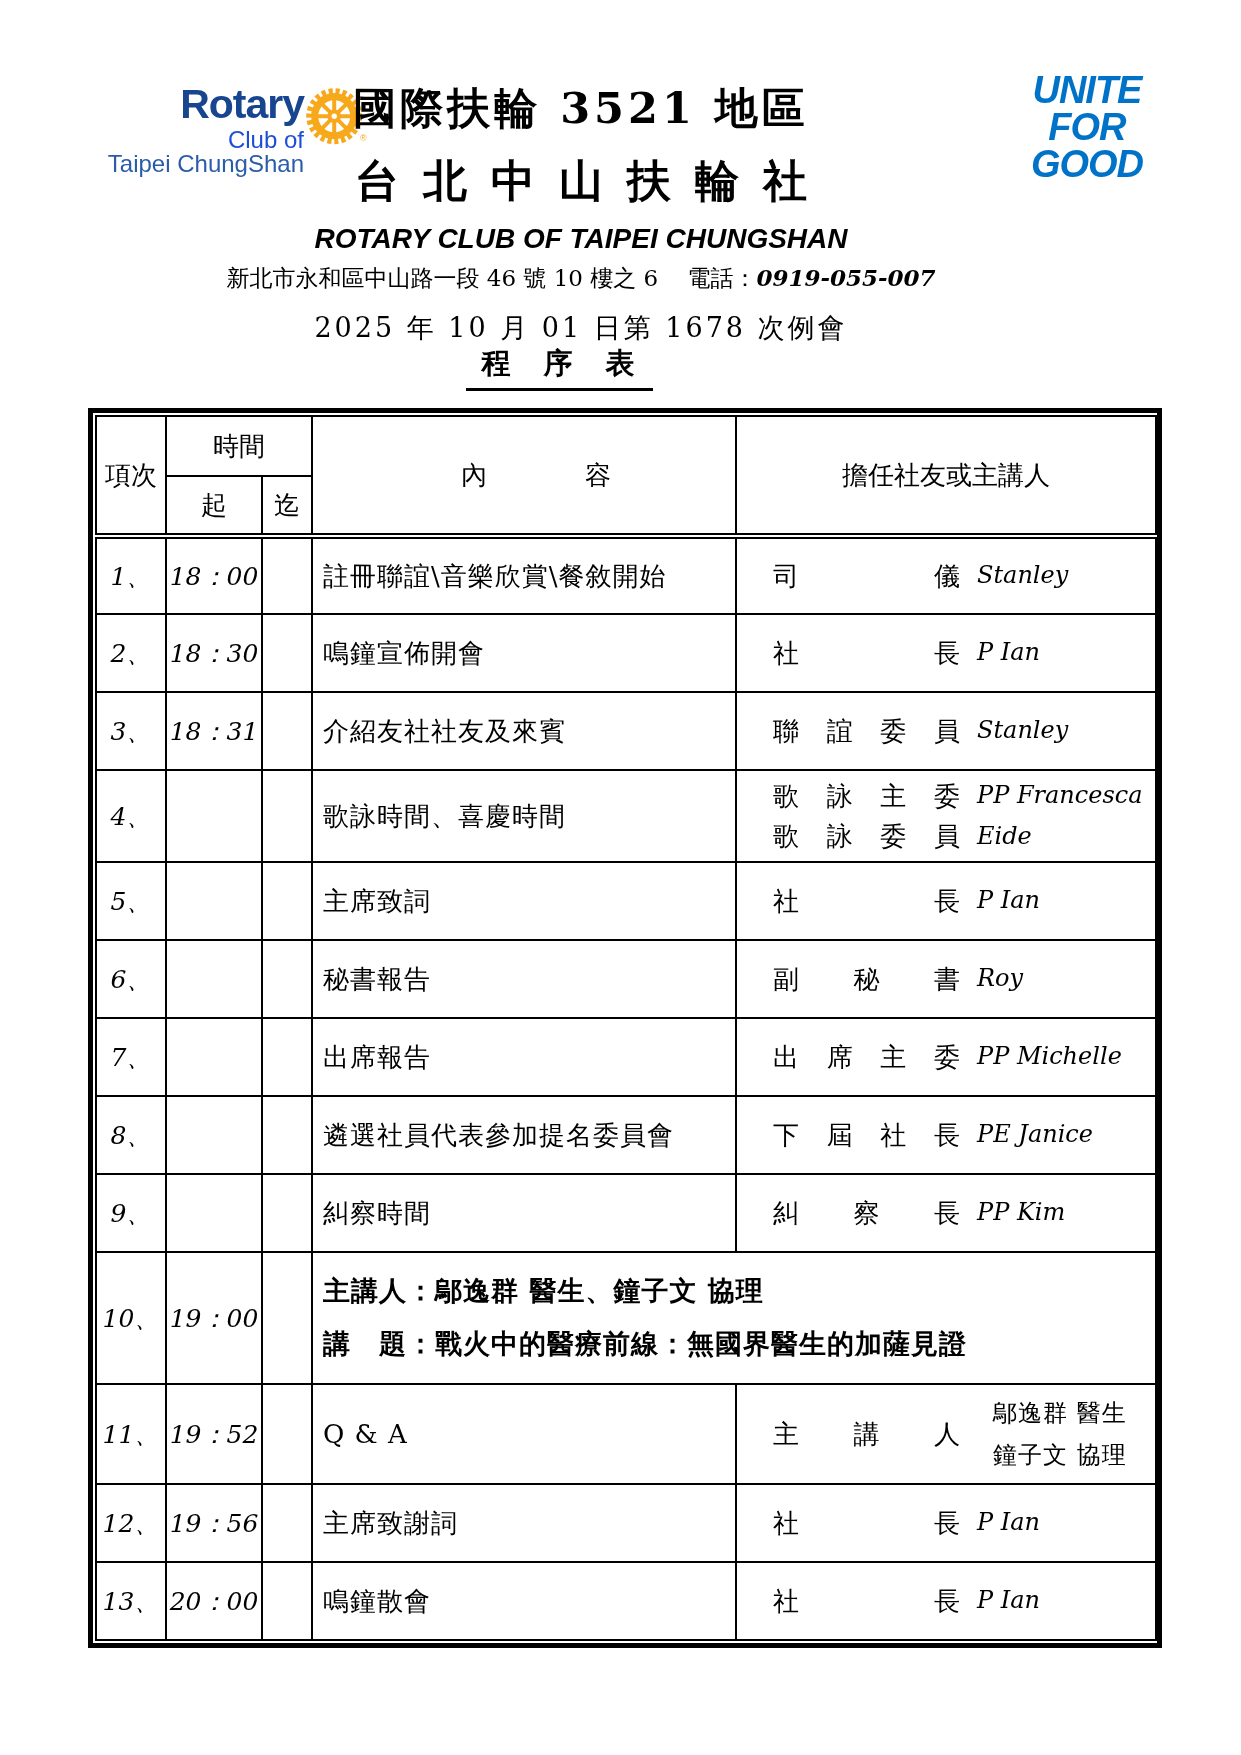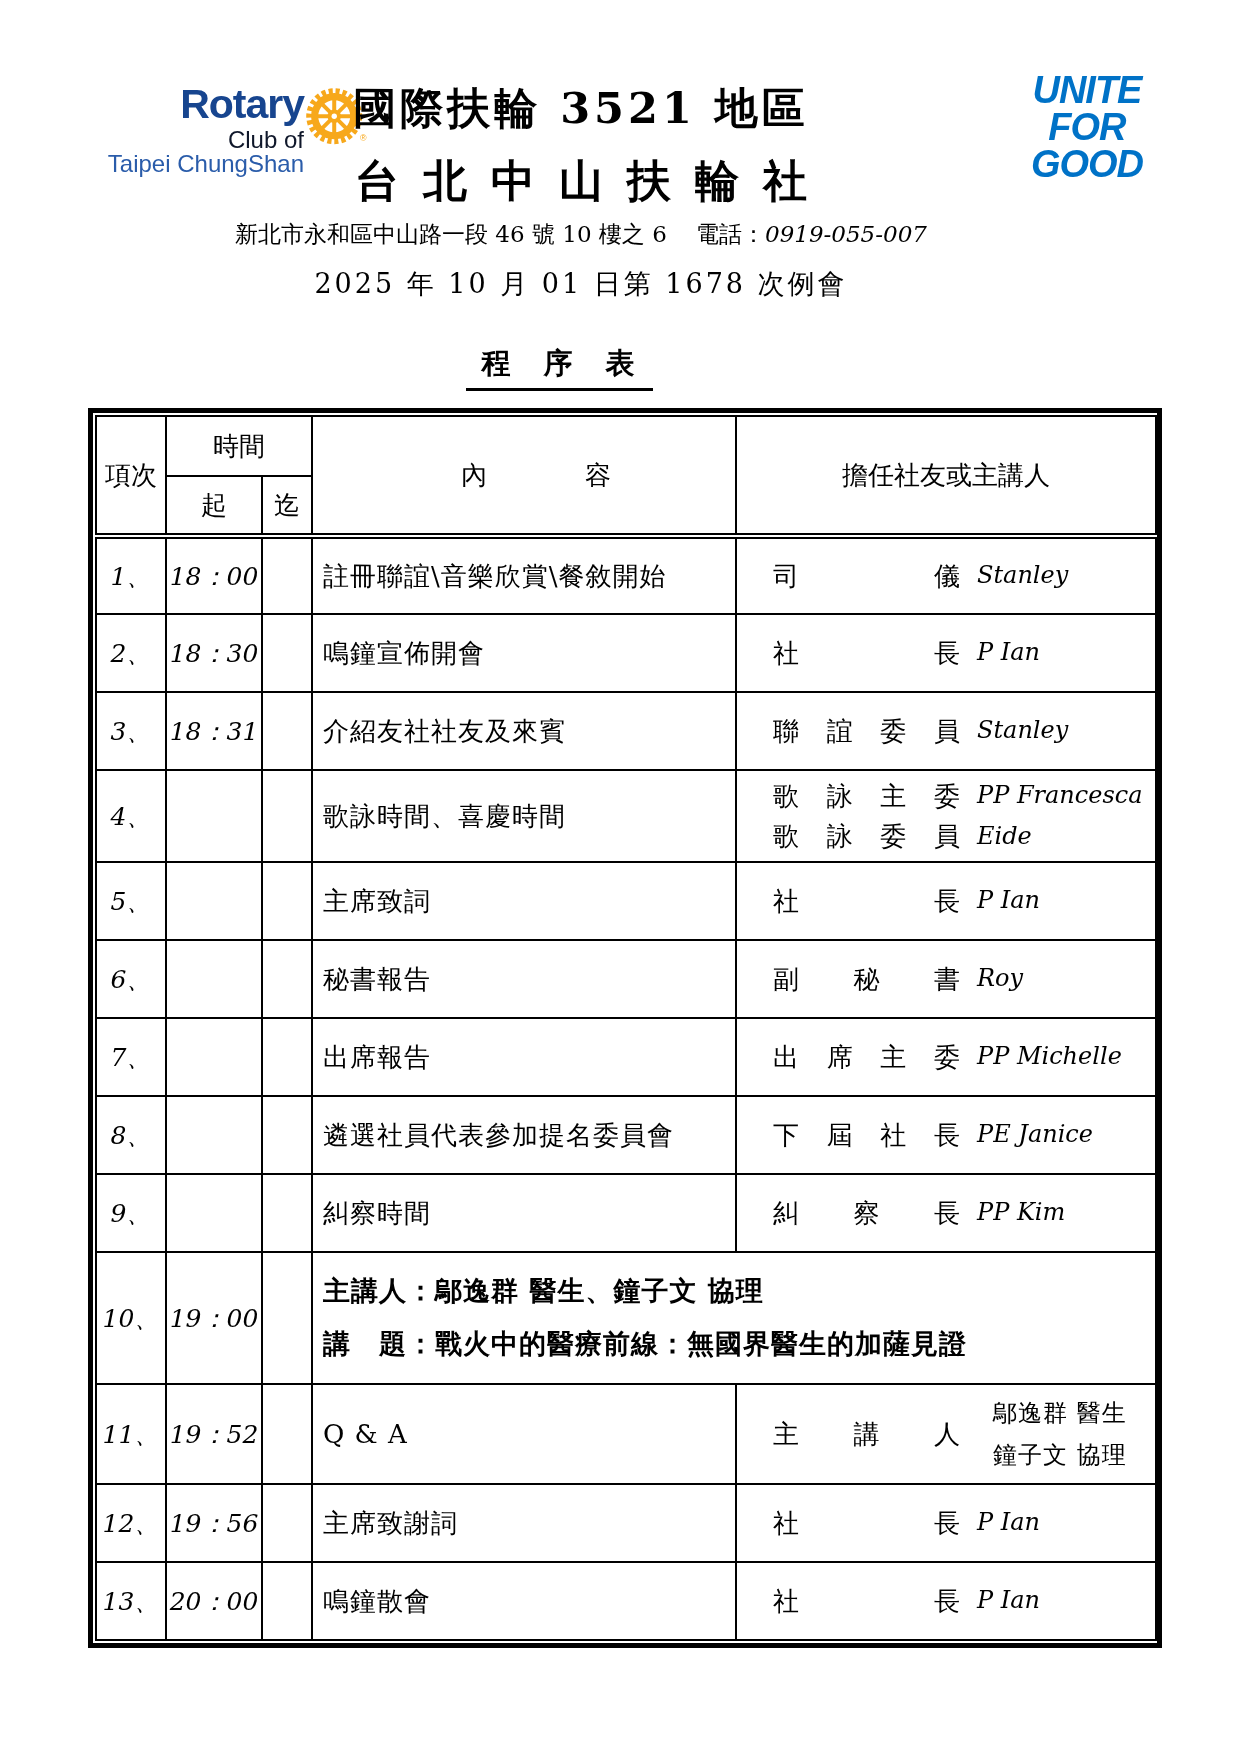--- a/index.html
+++ b/index.html
@@ -14,33 +14,33 @@
   .page { position: absolute; inset: 0; }
 
   
   .logo-block {
     position: absolute; left: 88px; top: 84px; width: 280px;
     display: flex; align-items: flex-start; justify-content: flex-end; 
     font-family: "Liberation Sans", sans-serif;
   }
   .logo-text { text-align: right; line-height: 1.02; }
   .logo-wordmark { font-size: 41px; font-weight: 700; color: #17458f; letter-spacing: -1px; }
-  .logo-clubof { font-size: 24px; color: #0f172a; margin-top: 2px; }
+  .logo-clubof { font-size: 24px; color: #1d4ed8; margin-top: 2px; }
   .logo-clubname { font-size: 24px; color: #2a5caa; white-space: nowrap; }
   .wheel { width: 64px; height: 64px; margin-top: 2px; flex: 0 0 auto; }
 
   .center-col { position: absolute; left: 0; top: 0; width: 1118px; text-align: center; padding-left: 44px; }
   .title-cn-1 { margin-top: 80px; font-size: 43px; font-weight: 700; letter-spacing: 4px; }
   .title-cn-2 { margin-top: 14px; font-size: 44px; font-weight: 700; letter-spacing: 24px; text-indent: 24px; white-space: nowrap; }
   .title-en {
     margin-top: 12px; font-size: 28px; font-style: italic; font-weight: 700;
     font-family: "Liberation Sans", sans-serif; letter-spacing: 0px;
   }
   .address-line { margin-top: 8px; font-size: 23px; }
-  .address-line .phone-number { font-style: italic; font-weight: 400; }
+  .address-line .phone-number { font-style: italic; font-weight: 700; }
   .meeting-line { margin-top: 16px; font-size: 27px; letter-spacing: 3px; }
 
   .unite-block {
     position: absolute; right: 98px; top: 72px; text-align: center;
     font-family: "Liberation Sans", sans-serif;
     font-style: italic; font-weight: 700; color: #0072c7;
     font-size: 38px; line-height: 0.98; letter-spacing: -1px;
   }
   .unite-block div { white-space: nowrap; }
 
@@ -107,20 +107,21 @@
         <circle cx="34" cy="34" r="7.5" fill="#f7a81b" stroke="none"></circle>
         <circle cx="34" cy="34" r="3" fill="#ffffff" stroke="none"></circle>
       </g>
       <text x="63" y="62" font-size="10" fill="#f7a81b">®</text>
     </svg>
   </div>
 
   <div class="center-col">
     <div class="title-cn-1">國際扶輪 3521 地區</div>
     <div class="title-cn-2">台北中山扶輪社</div>
+    <div class="title-en">ROTARY CLUB OF TAIPEI CHUNGSHAN</div>
     <div class="address-line">
       <span>新北市永和區中山路一段 46 號 10 樓之 6</span>
       <span>&nbsp;&nbsp;</span>
       <span>電話：</span><span class="phone-number">0919-055-007</span>
     </div>
     <div class="meeting-line">2025 年 10 月 01 日第 1678 次例會</div>
   </div>
 
   <div class="unite-block">
     <div>UNITE</div>

